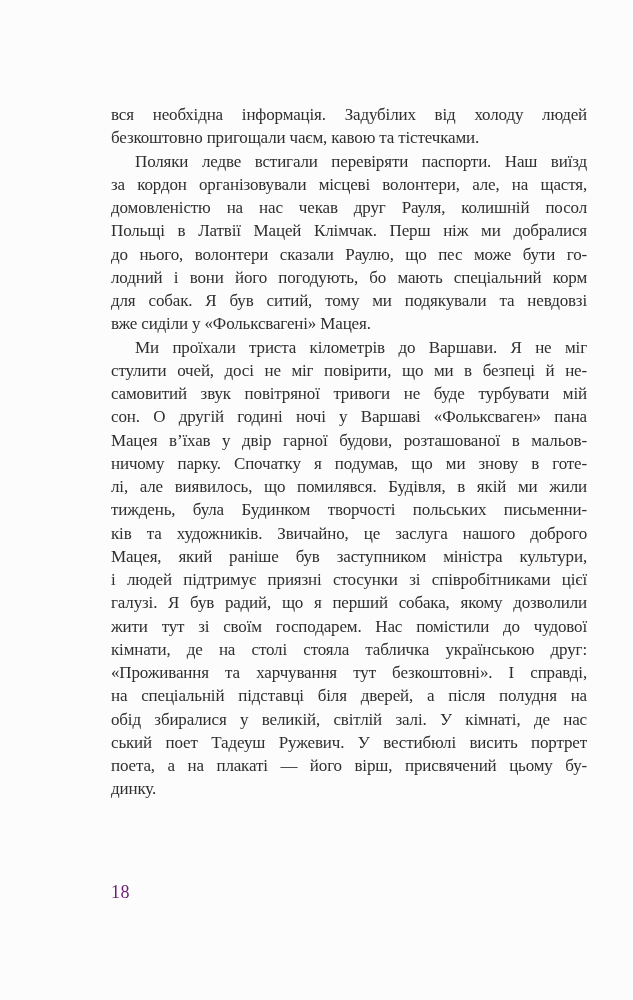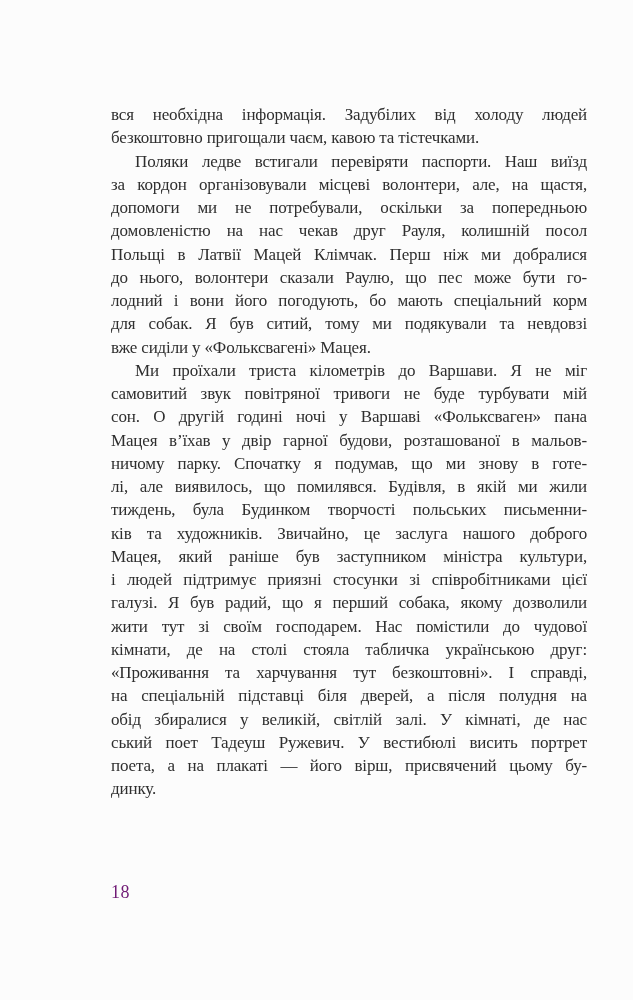--- a/index.html
+++ b/index.html
@@ -57,30 +57,30 @@
 
 <div class="page" style="background: rgb(252, 252, 252); color: rgb(46, 46, 46);">
   <div class="text-block">
       <div class="paragraph">
         <div class="line">вся необхідна інформація. Задубілих від холоду людей</div>
         <div class="line end">безкоштовно пригощали чаєм, кавою та тістечками.</div>
       </div>
       <div class="paragraph">
         <div class="line indent">Поляки ледве встигали перевіряти паспорти. Наш виїзд</div>
         <div class="line">за кордон організовували місцеві волонтери, але, на щастя,</div>
-        <div class="line">допомоги ми не потребували, оскільки за попередньою</div>
         <div class="line">домовленістю на нас чекав друг Рауля, колишній посол</div>
         <div class="line">Польщі в Латвії Мацей Клімчак. Перш ніж ми добралися</div>
         <div class="line">до нього, волонтери сказали Раулю, що пес може бути го-</div>
         <div class="line">лодний і вони його погодують, бо мають спеціальний корм</div>
         <div class="line">для собак. Я був ситий, тому ми подякували та невдовзі</div>
         <div class="line end">вже сиділи у «Фольксвагені» Мацея.</div>
       </div>
       <div class="paragraph">
         <div class="line indent">Ми проїхали триста кілометрів до Варшави. Я не міг</div>
+        <div class="line">стулити очей, досі не міг повірити, що ми в безпеці й не-</div>
         <div class="line">самовитий звук повітряної тривоги не буде турбувати мій</div>
         <div class="line">сон. О другій годині ночі у Варшаві «Фольксваген» пана</div>
         <div class="line">Мацея в’їхав у двір гарної будови, розташованої в мальов-</div>
         <div class="line">ничому парку. Спочатку я подумав, що ми знову в готе-</div>
         <div class="line">лі, але виявилось, що помилявся. Будівля, в якій ми жили</div>
         <div class="line">тиждень, була Будинком творчості польських письменни-</div>
         <div class="line">ків та художників. Звичайно, це заслуга нашого доброго</div>
         <div class="line">Мацея, який раніше був заступником міністра культури,</div>
         <div class="line">і людей підтримує приязні стосунки зі співробітниками цієї</div>
         <div class="line">галузі. Я був радий, що я перший собака, якому дозволили</div>

